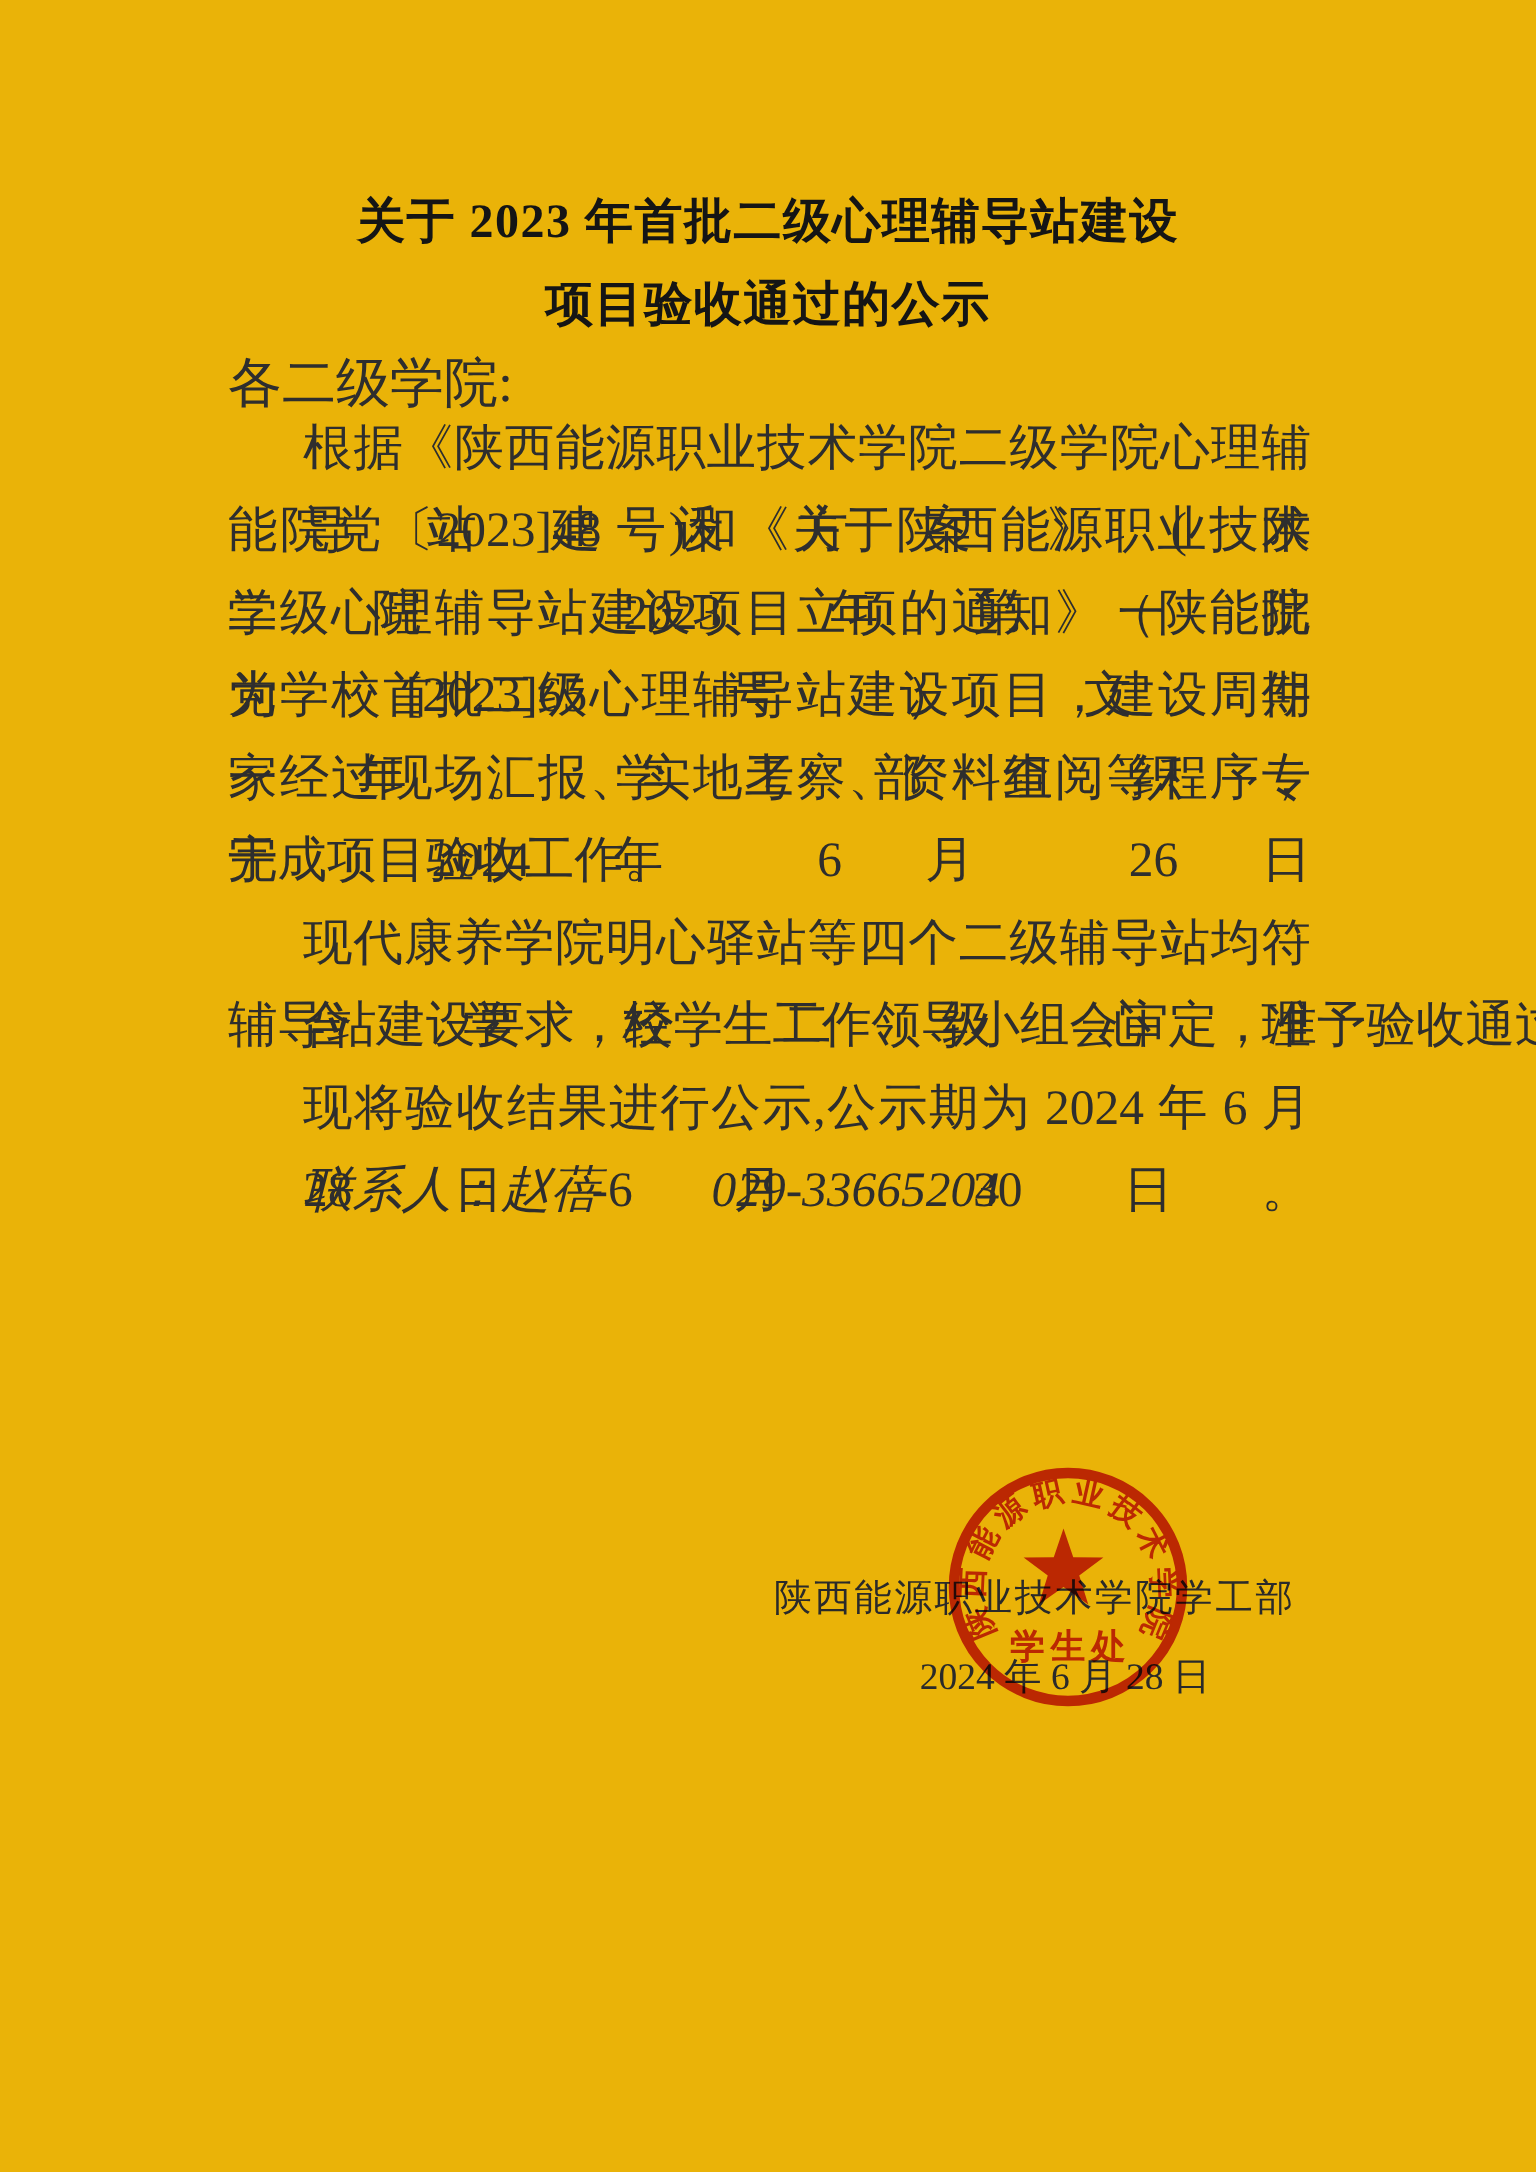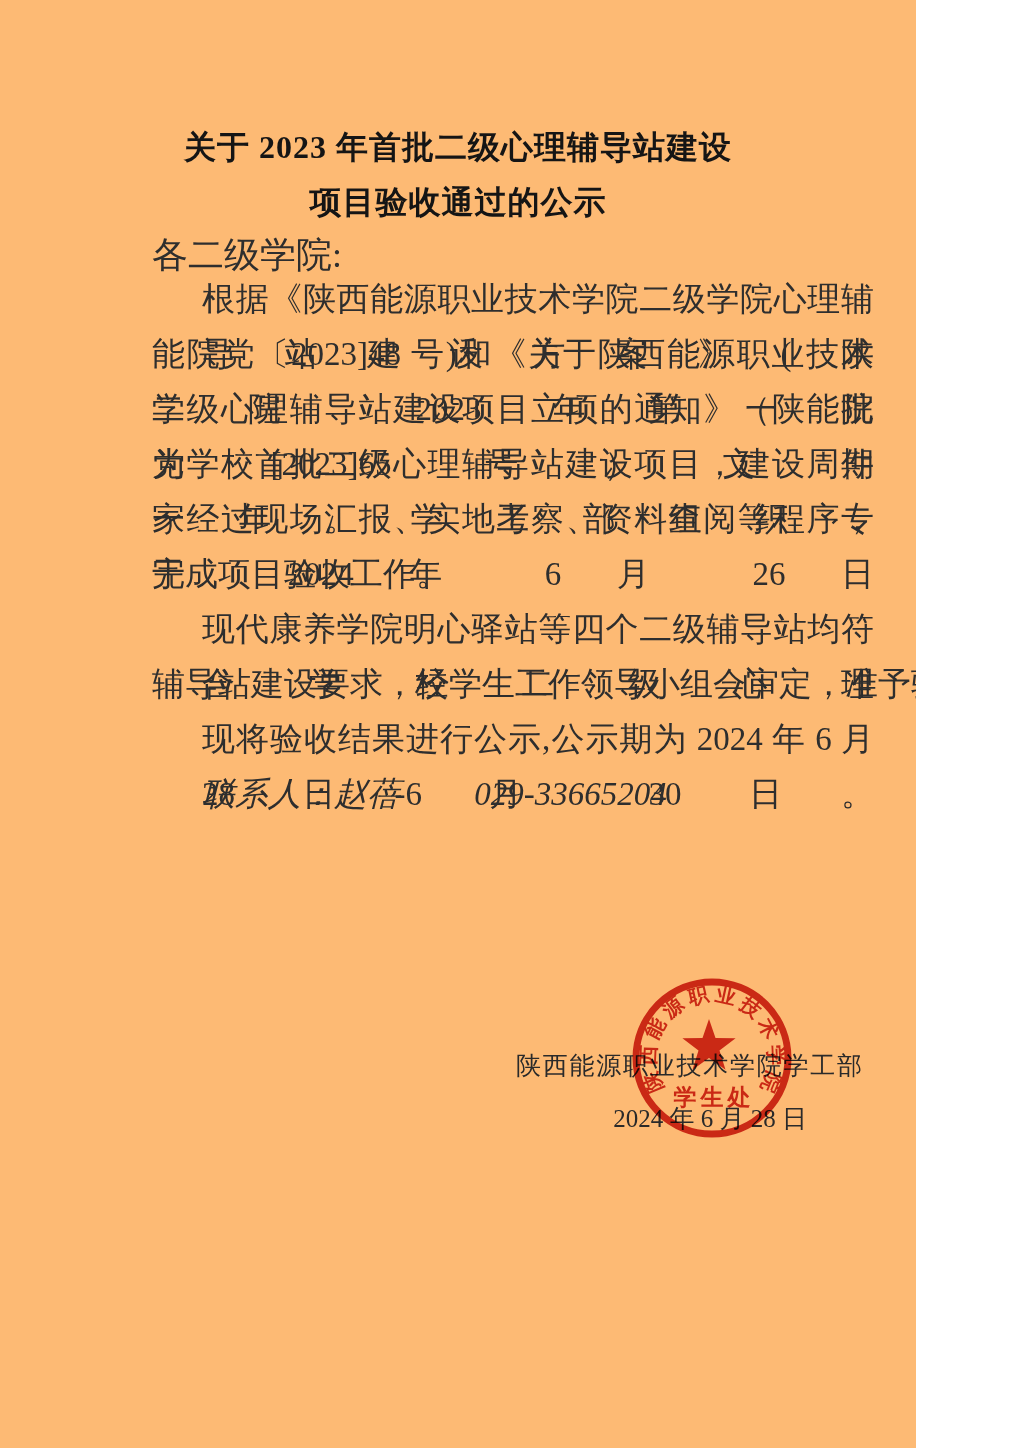--- a/index.html
+++ b/index.html
@@ -1,21 +1,21 @@
 <!DOCTYPE html>
 <html><head>
 <meta charset="utf-8">
 <style>
   * { margin: 0; padding: 0; box-sizing: border-box; }
   html, body { background: #ffffff; }
   .page {
     position: relative;
-    width: 916px;
+    width: 1024px;
     height: 1448px;
-    background: #fdba74;
+    background: #eab308;
     overflow: hidden;
     font-family: "Liberation Serif", "DejaVu Serif", serif;
     color: #2e2e2e;
   }
   .title-line {
     position: absolute;
     left: 0;
     right: 0;
     height: 55px;
     line-height: 55px;

